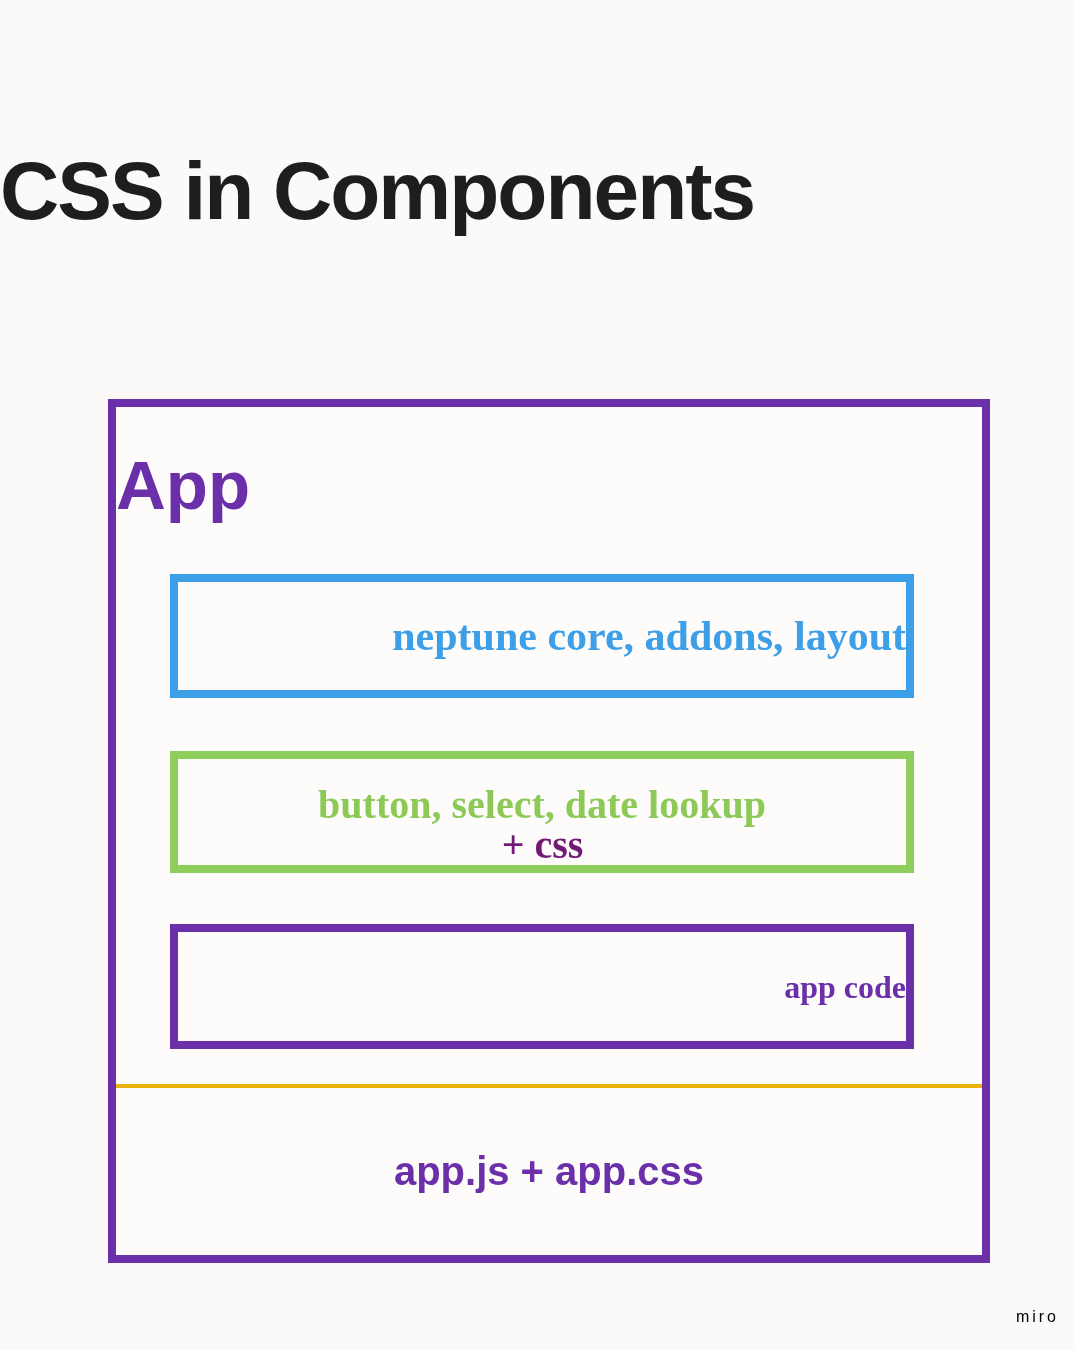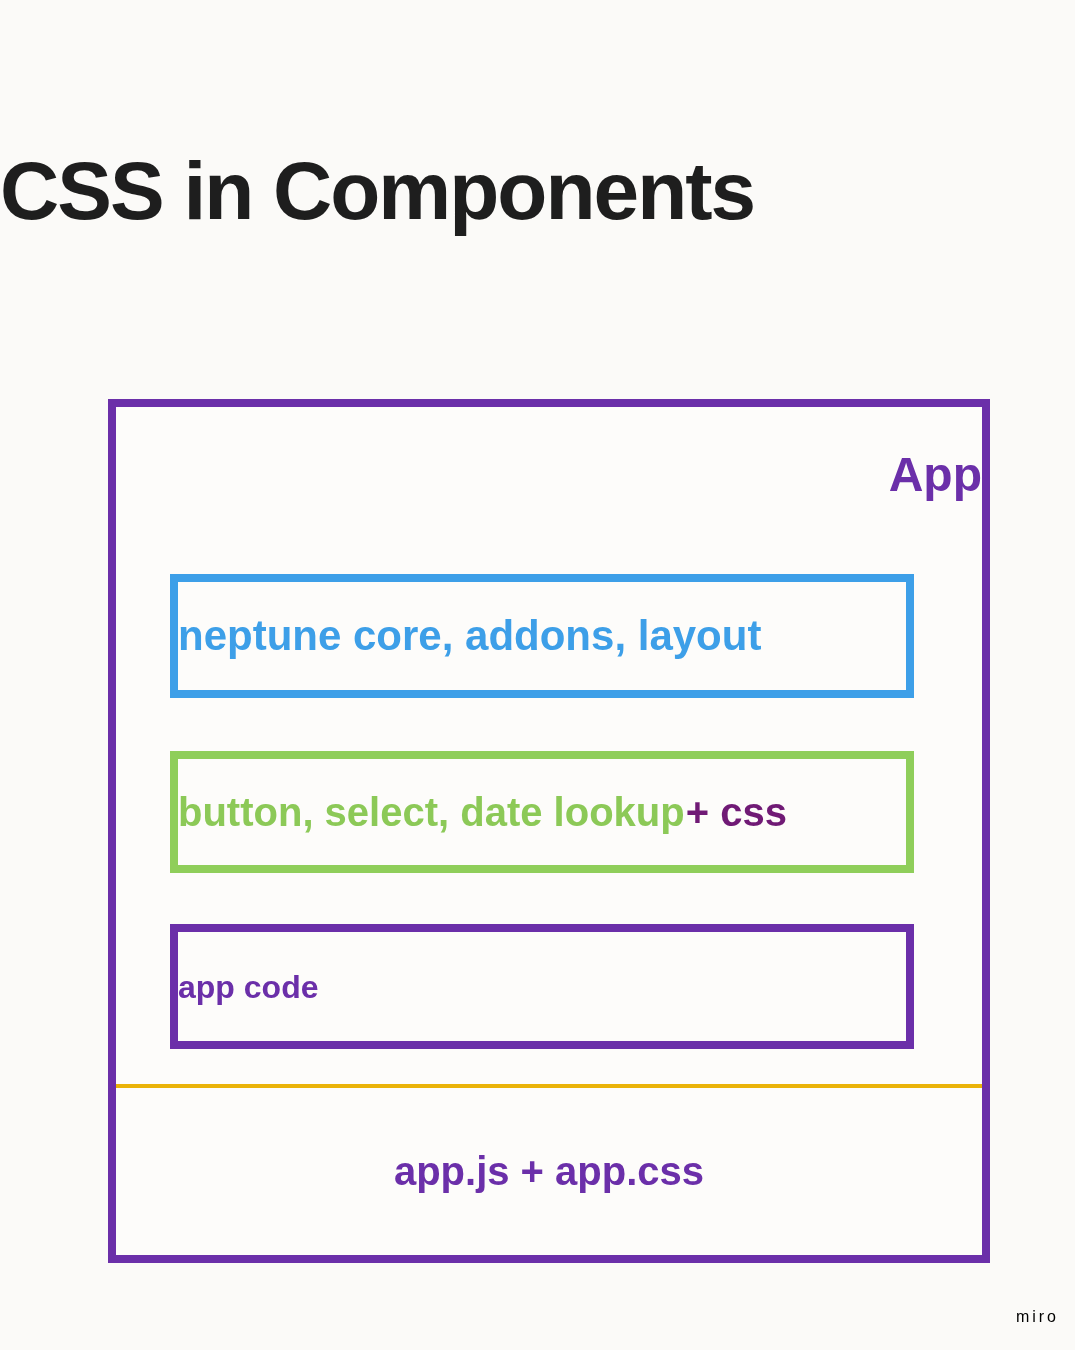--- a/index.html
+++ b/index.html
@@ -28,51 +28,53 @@
     width: 882px;
     height: 864px;
     border: 8px solid #6B2FA9;
     background: #FDFCFA;
   }
   .app-label {
     position: absolute;
     top: 44px;
     left: 0;
     width: 100%;
-    text-align: right;
-    font-size: 48px;
+    text-align: left;
+    font-size: 69px;
     font-weight: 700;
     color: #6B2FA9;
     line-height: 1.0;
   }
   .layer {
     position: absolute;
     left: 54px;
     width: 744px;
     display: flex;
     align-items: center;
-    justify-content: flex-start;
+    justify-content: flex-end;
     background: #FDFCFA;
     font-weight: 700;
     line-height: 1;
     white-space: pre;
+    font-family: Liberation Serif, serif;
   }
   .layer-neptune {
     top: 167px;
     height: 124px;
     border: 8px solid #3D9FE8;
     color: #3D9FE8;
     font-size: 42px;
   }
   .layer-components {
     top: 344px;
     height: 122px;
     border: 8px solid #8FCE5A;
     color: #8CC957;
     font-size: 40px;
+    flex-direction: column;
   }
   .layer-appcode {
     top: 517px;
     height: 125px;
     border: 8px solid #6B2FA9;
     color: #6B2FA9;
     font-size: 32px;
   }
   .suffix {
     color: #701a75;

